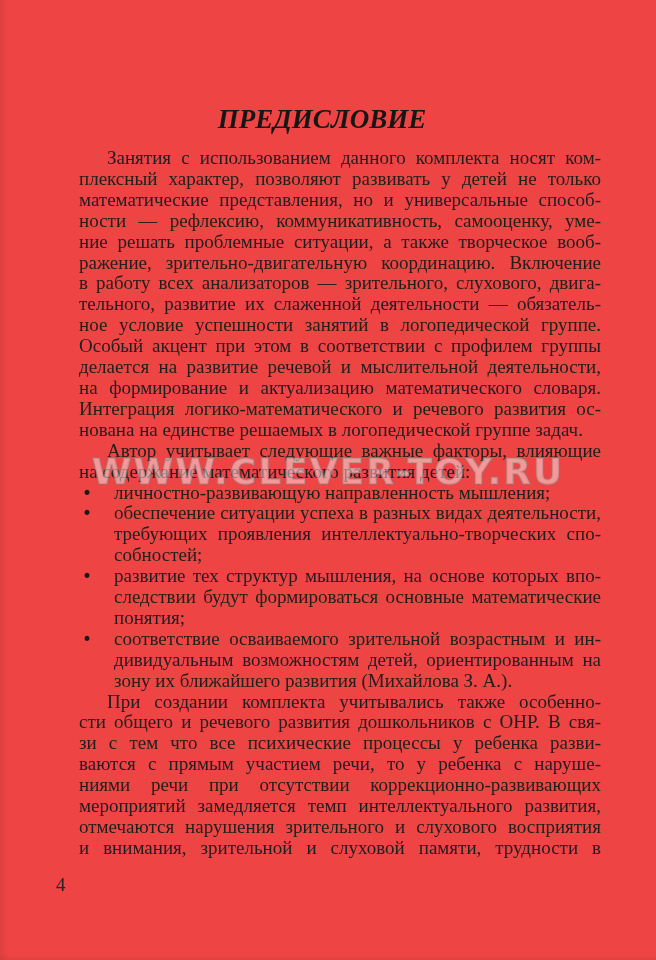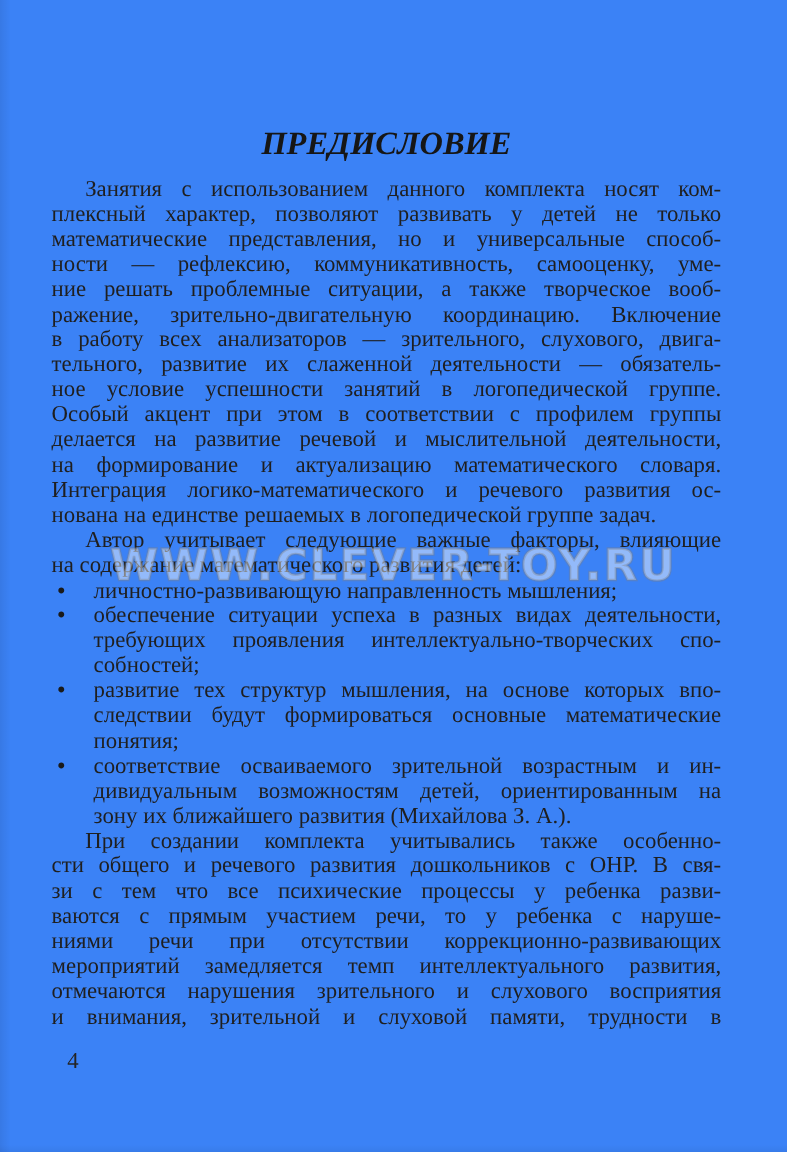--- a/index.html
+++ b/index.html
@@ -4,21 +4,21 @@
 <style>
   html, body {
     margin: 0;
     padding: 0;
     background: #ffffff;
   }
   .page {
     position: relative;
     width: 656px;
     height: 960px;
-    background: #3b82f6;
+    background: #ef4444;
     overflow: hidden;
     font-family: "Liberation Serif", serif;
     color: #1f1f1f;
   }
   .scan-edge-left {
     position: absolute;
     left: 0; top: 0;
     width: 9px; height: 100%;
     background: linear-gradient(90deg, rgba(0,0,0,0.07), rgba(0,0,0,0));
     pointer-events: none;
@@ -43,21 +43,21 @@
     color: #161616;
   }
   .body-text {
     position: absolute;
     left: 43px;
     top: 148px;
     width: 558px;
     font-size: 19px;
     line-height: 20.9px;
   }
-  .para { position: relative; }
+  .para { position: relative; margin-left: 36px; }
   .line {
     text-align: justify;
     text-align-last: justify;
     -moz-text-align-last: justify;
   }
   .line.end {
     text-align-last: left;
     -moz-text-align-last: left;
   }
   .line.first { padding-left: 28px; }

